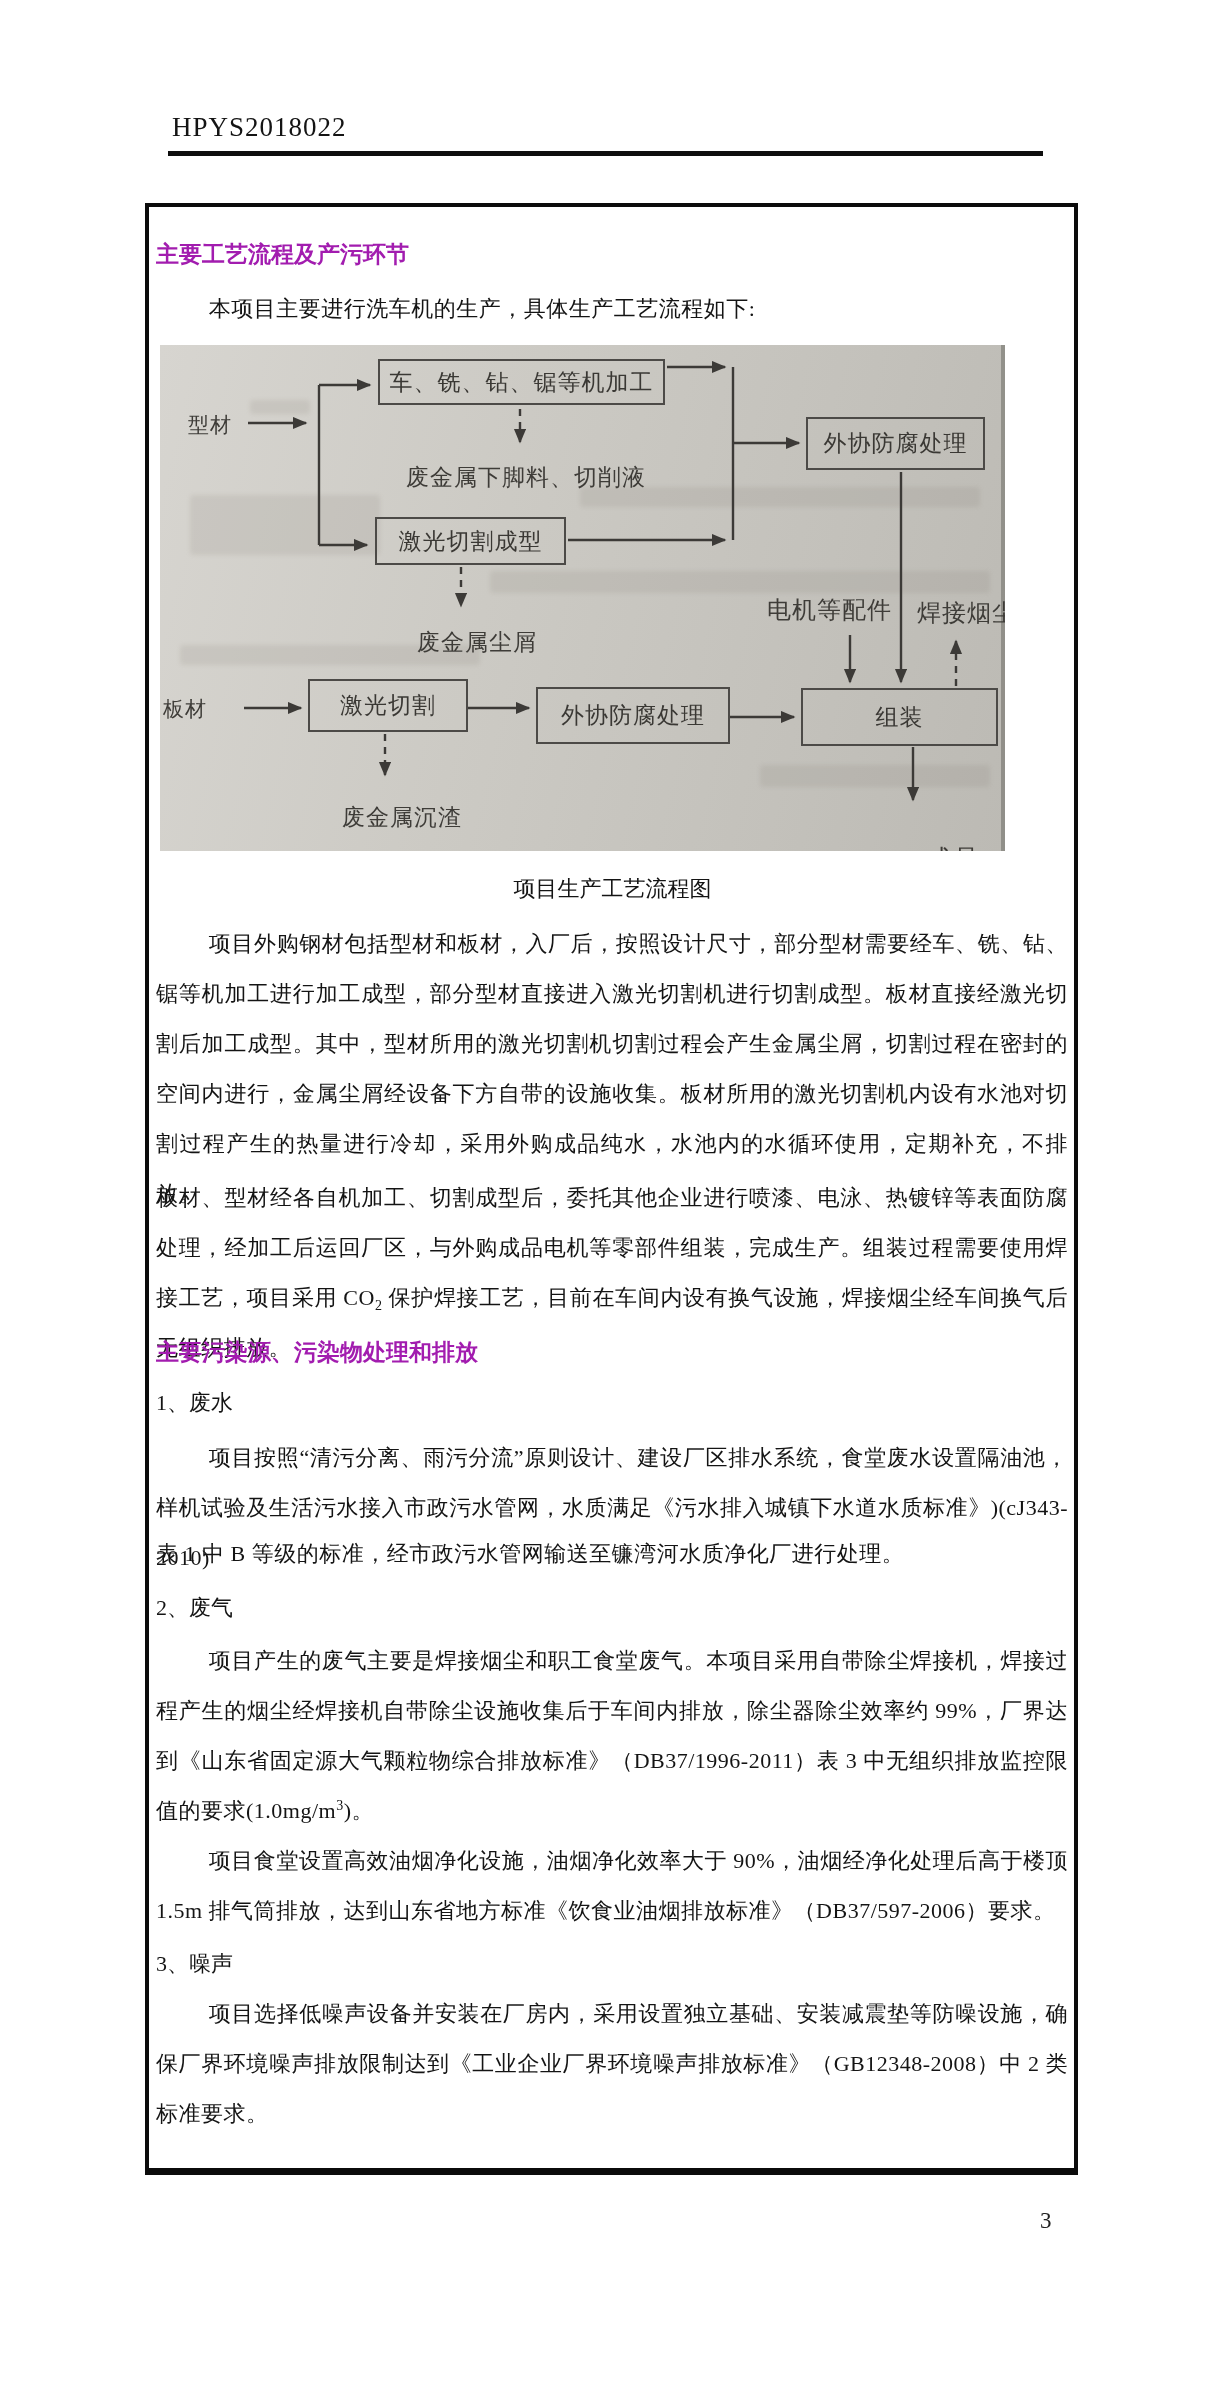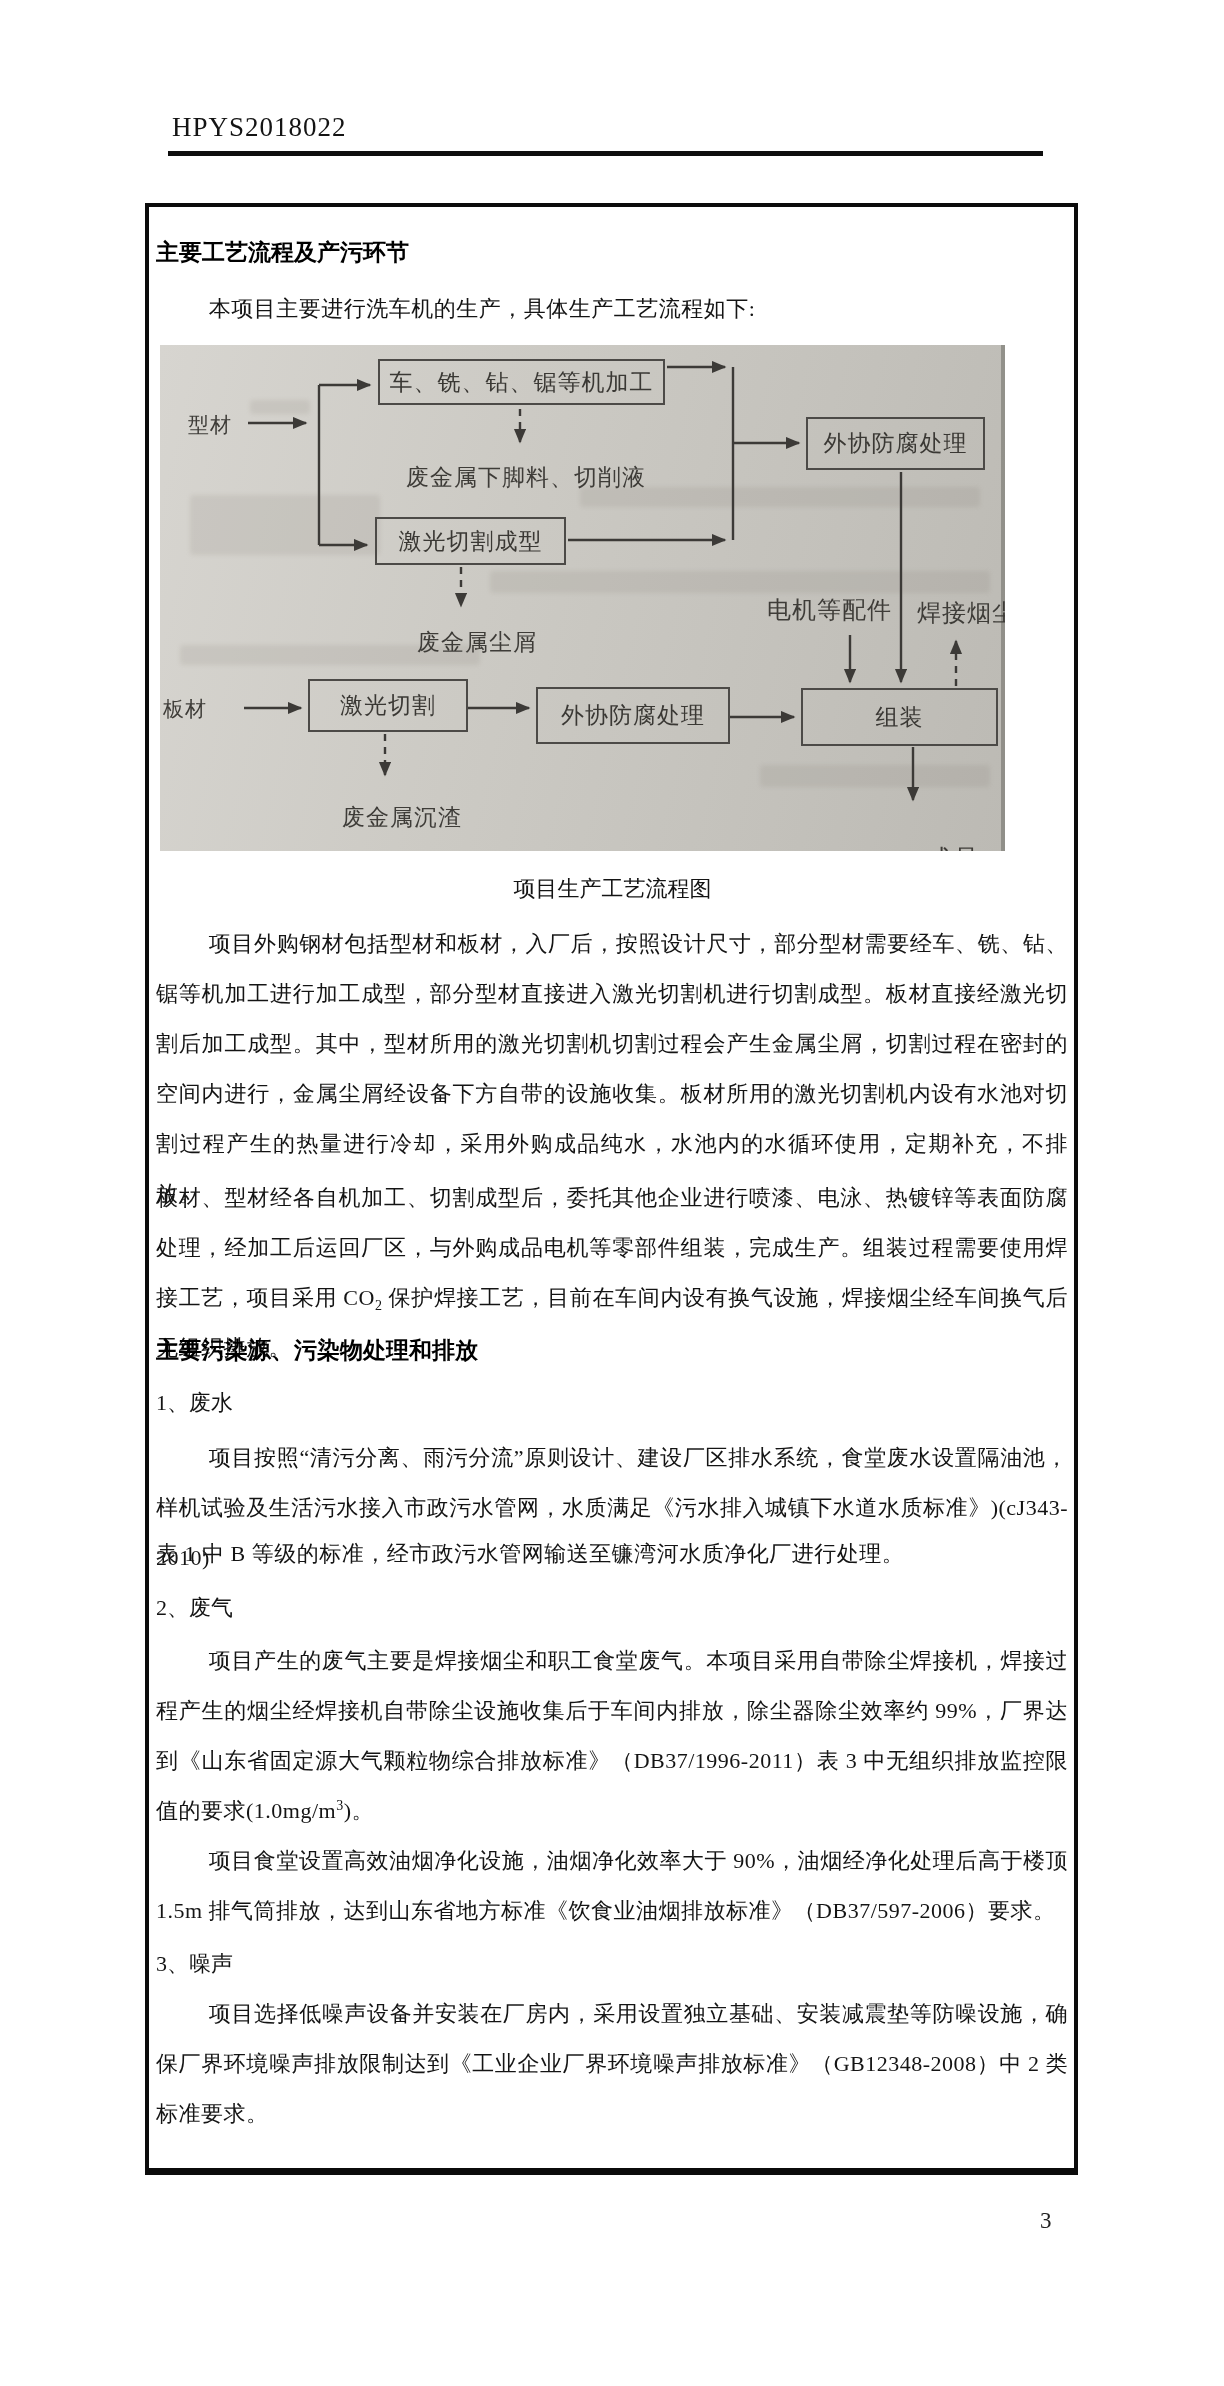--- a/index.html
+++ b/index.html
@@ -9,22 +9,22 @@
     overflow:hidden;
   }
   .abs{position:absolute;}
   .doc-number{left:172px; top:112px; font-size:27px; letter-spacing:1px; color:#141414;text-align:right;}
   .header-rule{left:168px; top:151px; width:875px; height:5px; background:#0e0e0e;}
   .main-box{
     left:145px; top:203px; width:933px; height:1972px; box-sizing:border-box;
     border:4px solid #0b0b0b; border-bottom-width:7px; background:#fff;
   }
   .sec-title{
-    font-family:Liberation Mono, monospace; font-weight:700;
-    font-size:23px; line-height:30px; color:#000000; white-space:nowrap;
+    font-family:Liberation Sans, sans-serif; font-weight:700;
+    font-size:23px; line-height:30px; color:#a21caf; white-space:nowrap;
   }
   .para{
     left:156px; width:912px; font-size:22px; line-height:50px;
     text-align:justify; color:#141414; letter-spacing:0.5px;
   }
   .indent{text-indent:2.4em;}
   .subhead{left:156px; font-size:22px; line-height:50px; color:#141414;}
   sub,sup{font-size:14px; line-height:0;}
   
   .photo{

